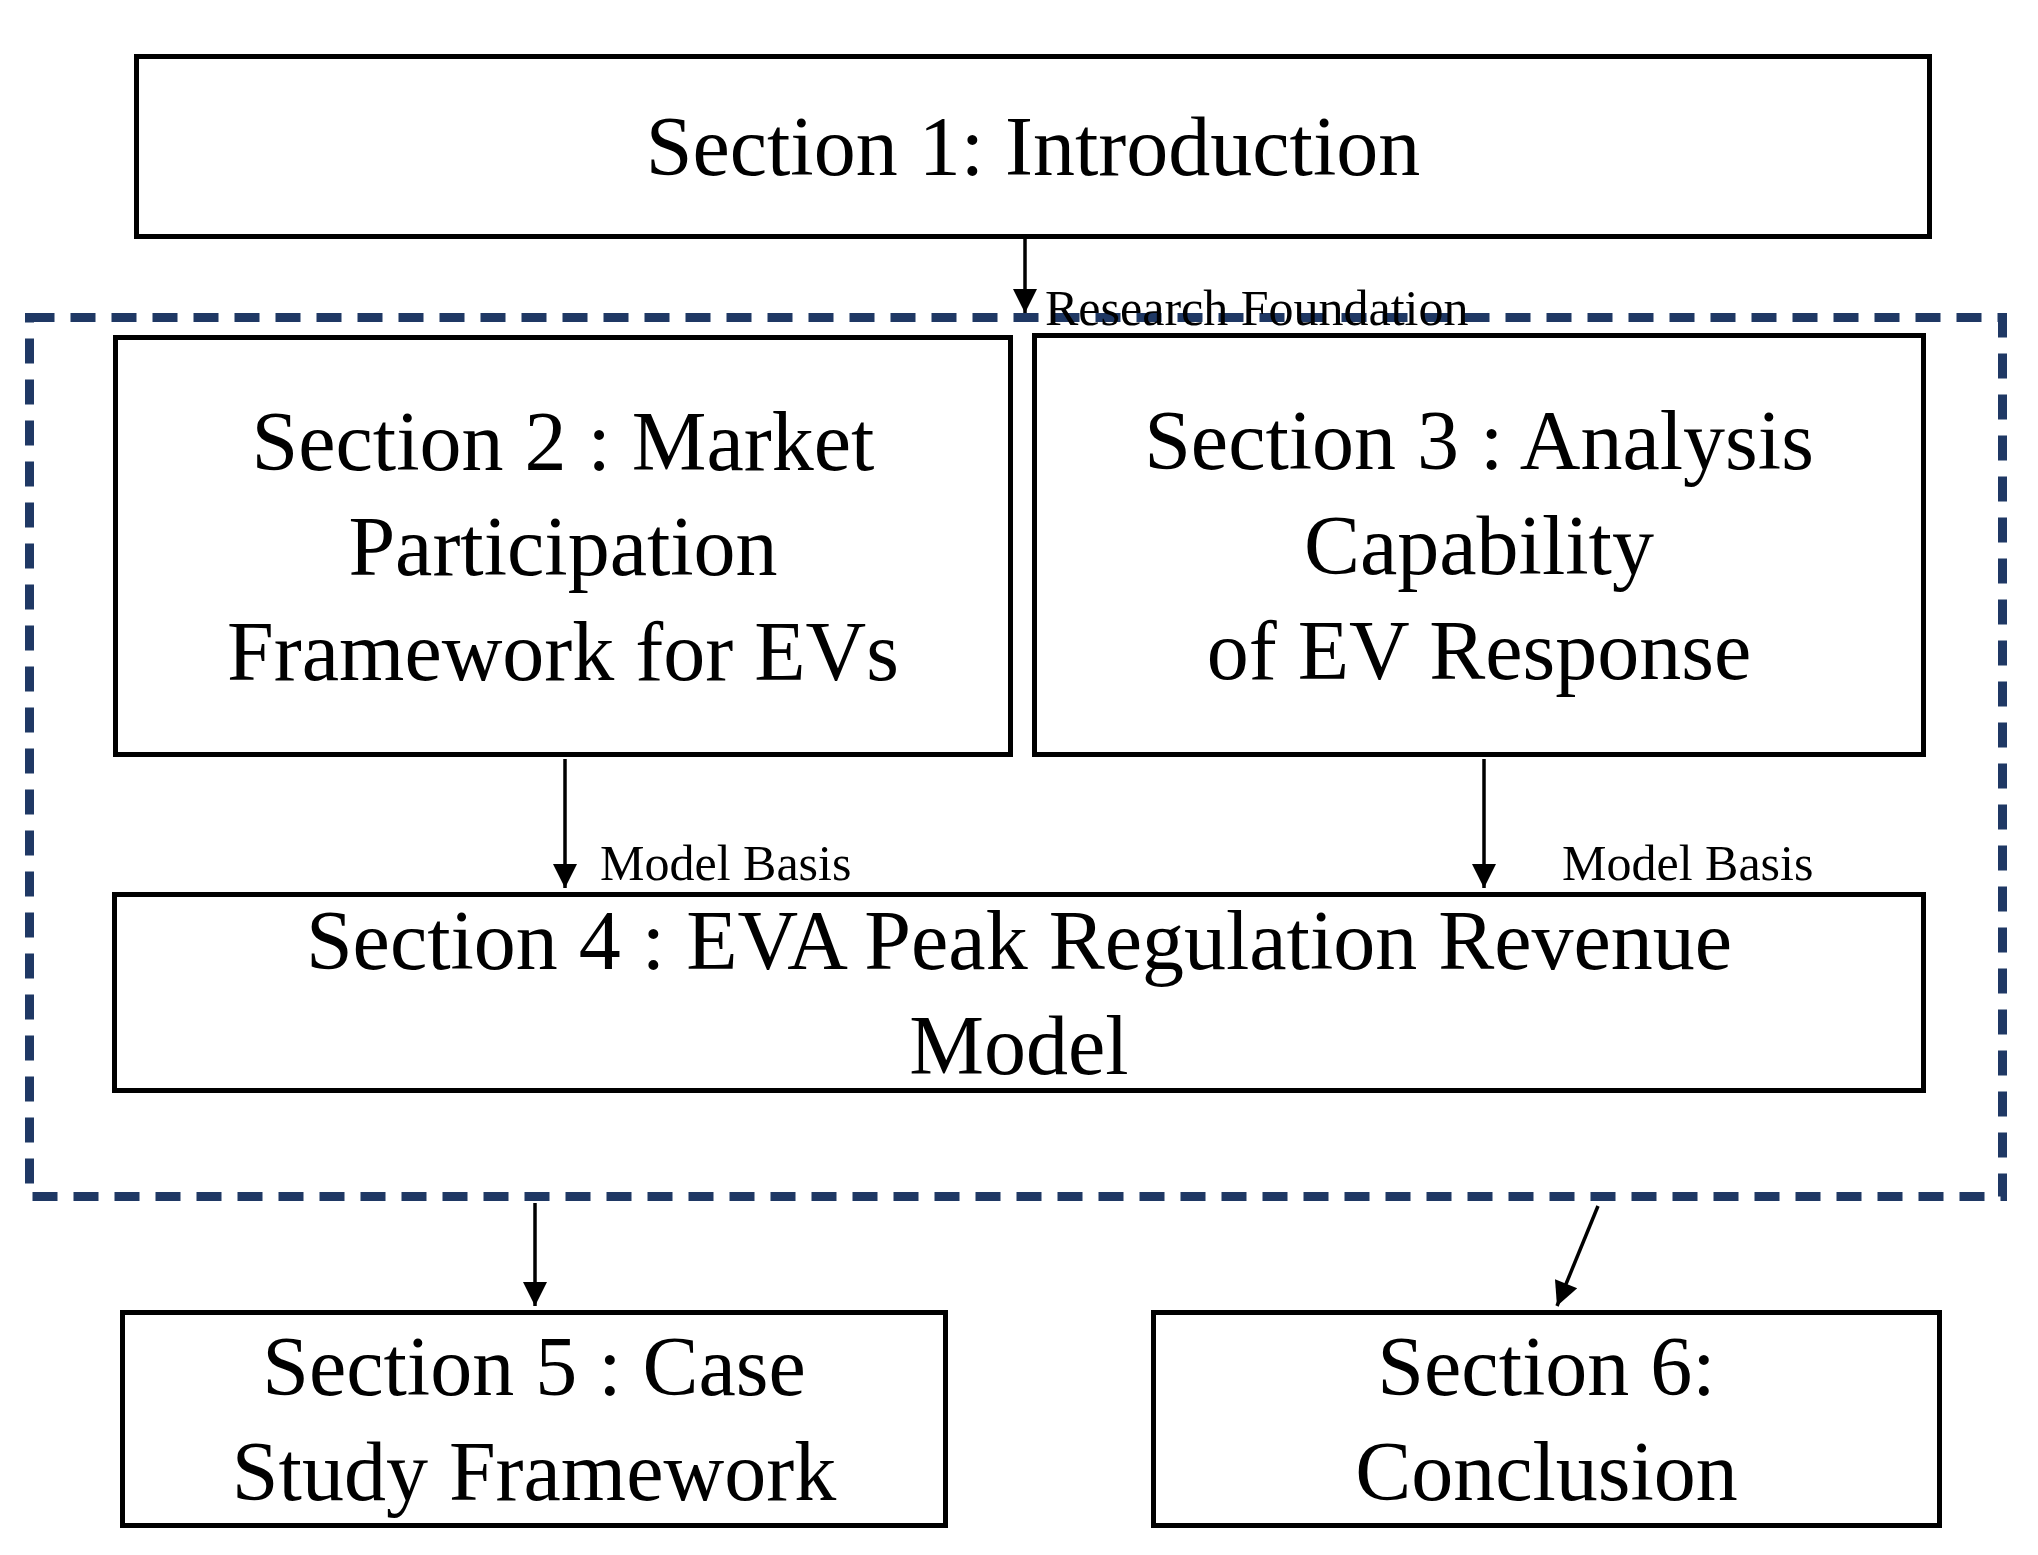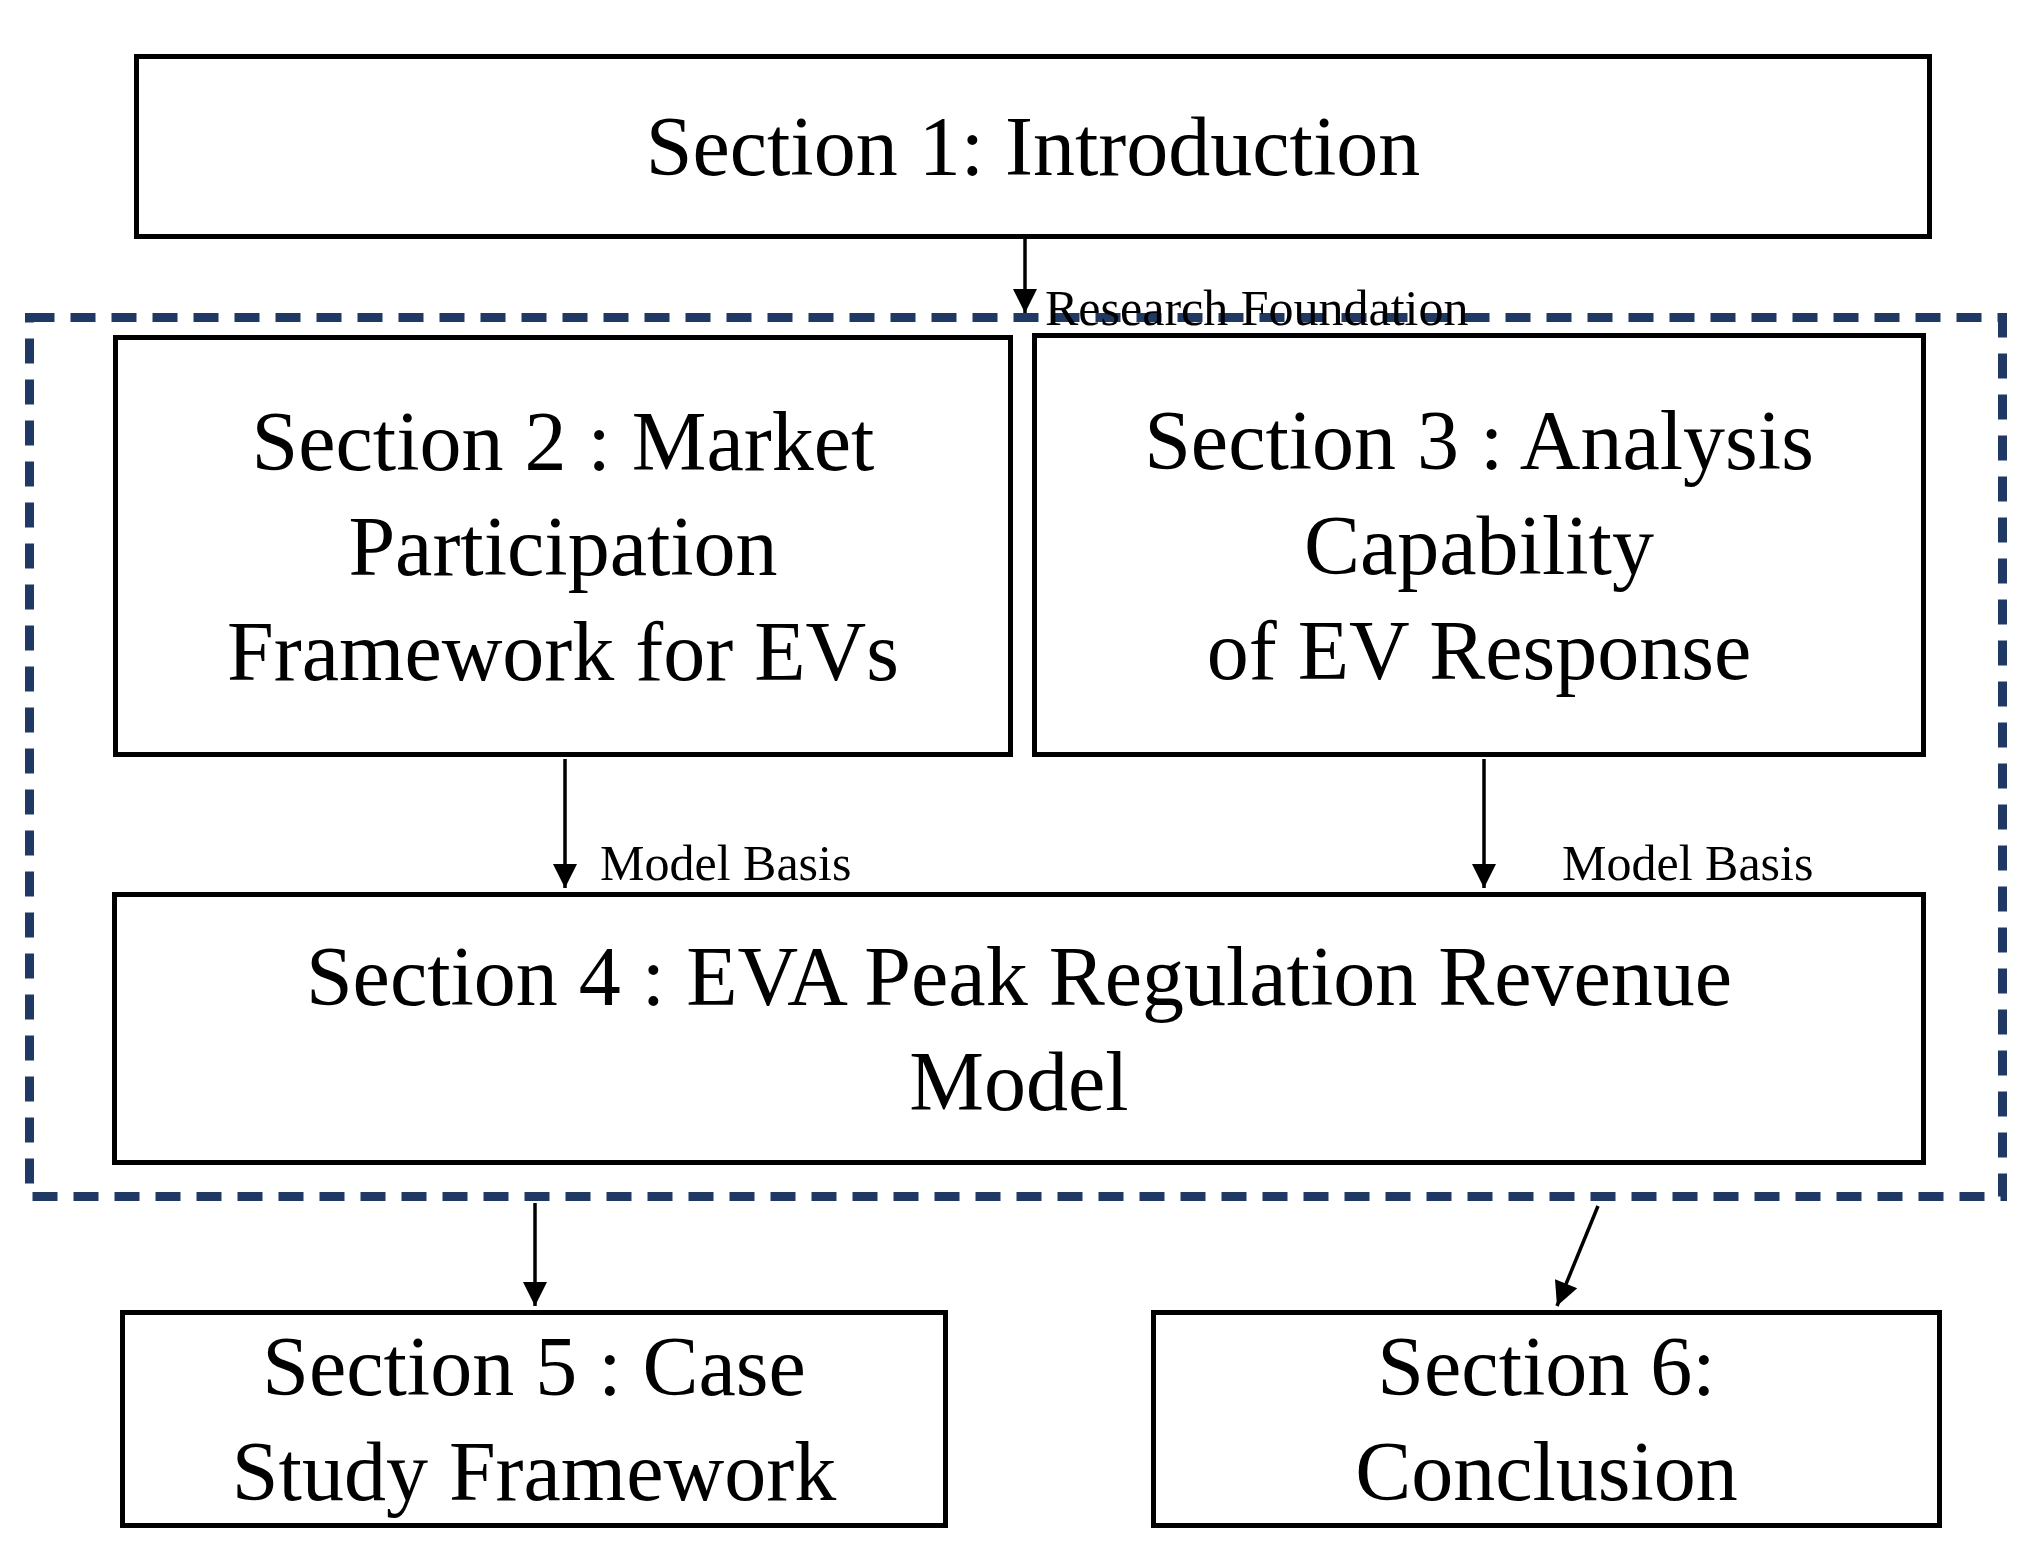--- a/index.html
+++ b/index.html
@@ -51,21 +51,21 @@
   }
   #overlay .edge{
     stroke:var(--arrow-color,#000);
     stroke-width:3.5;
     fill:none;
   }
   
   #sec1{left:134px;top:18px;width:1798px;height:185px;margin-top:36px;}
   #sec2{left:113px;top:335px;width:900px;height:422px;}
   #sec3{left:1032px;top:333px;width:894px;height:424px;justify-content:center;}
-  #sec4{left:112px;top:892px;width:1814px;height:273px;}
+  #sec4{left:112px;top:892px;width:1814px;height:201px;}
   #sec5{left:120px;top:1310px;width:828px;height:218px;}
   #sec6{left:1151px;top:1310px;width:791px;height:218px;}
   #lbl-research{left:1045px;top:238px;}
   #lbl-basis-left{left:600px;top:793px;}
   #lbl-basis-right{left:1562px;top:793px;}
 </style>
 </head>
 <body>
 
 <div id="canvas" style="background: rgb(255, 255, 255); color: rgb(0, 0, 0);">

